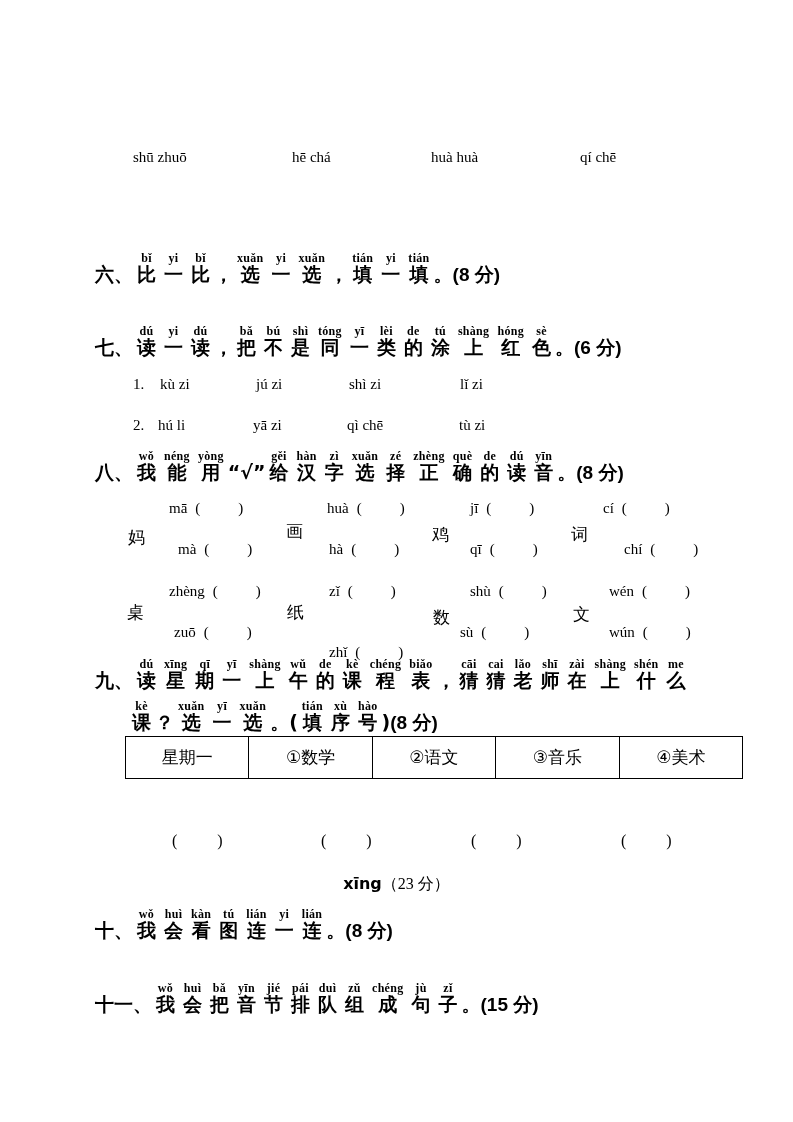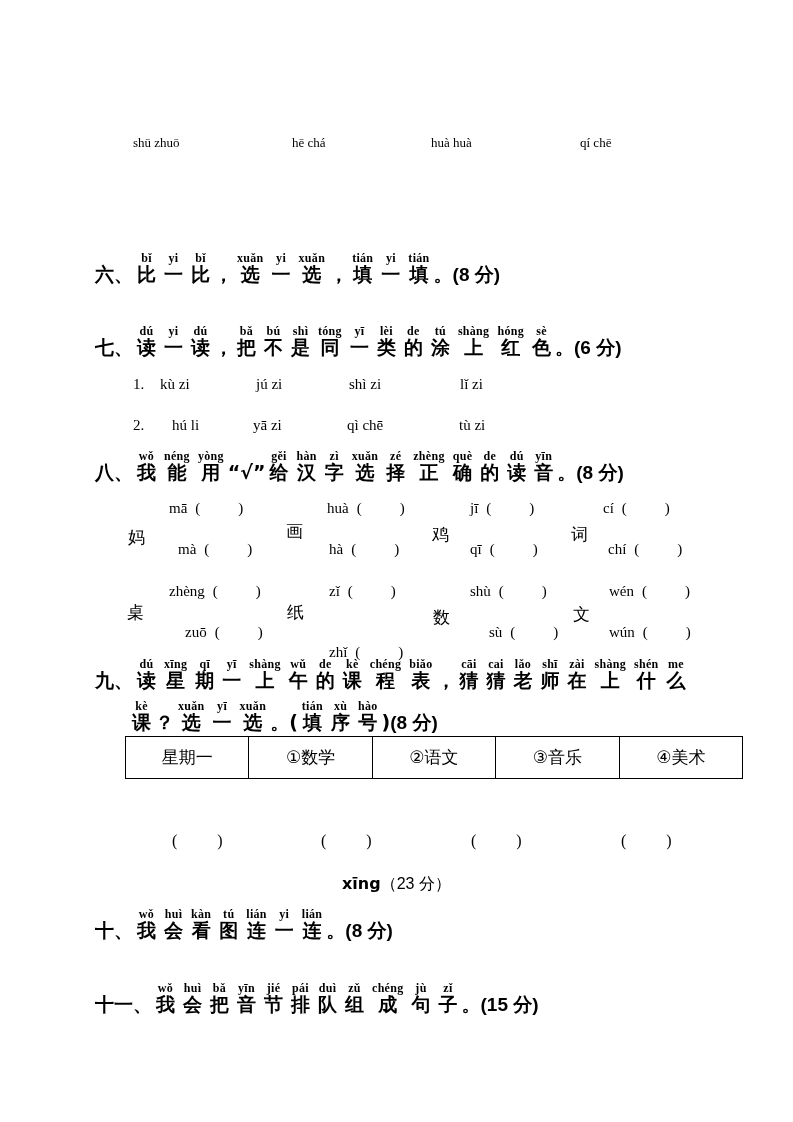--- a/index.html
+++ b/index.html
@@ -1,20 +1,20 @@
 <!DOCTYPE html>
 <html><head>
 <meta charset="utf-8">
 <style>
   html, body { margin: 0; padding: 0; background: #ffffff; }
   body { width: 793px; height: 1122px; position: relative; overflow: hidden; color: #000; }
   .abs { position: absolute; }
 
   
-  .pair { font-family: "Liberation Serif", serif; font-size: 13px; top: 135px; white-space: nowrap; }
+  .pair { font-family: "Liberation Serif", serif; font-size: 15px; top: 149px; white-space: nowrap; }
 
   
   .q { position: absolute; left: 95px; font-family: "DejaVu Sans", sans-serif; font-weight: bold; font-size: 19px; white-space: nowrap; line-height: 1; }
   .q .num { display: inline-block; }
   .q ruby { ruby-position: over; margin: 0 4px; }
   .q rt { font-family: "Liberation Serif", serif; font-size: 12px; font-weight: bold; letter-spacing: 0.3px; }
   .q .plain { display: inline-block; }
   .q .score { font-family: "Liberation Sans", sans-serif; font-weight: bold; }
 
   
@@ -28,21 +28,21 @@
   .choice .paren-close { margin-left: 38px; }
 
   
   .timetable { position: absolute; left: 125px; top: 736px; width: 618px; height: 43px; border-collapse: collapse; }
   .timetable td { border: 1.5px solid #000; text-align: center; font-family: "DejaVu Sans", sans-serif; font-size: 17px; width: 120px; height: 41px; padding: 0; }
 
   .answer-paren { position: absolute; top: 832px; font-family: "Liberation Serif", serif; font-size: 16px; white-space: nowrap; }
   .answer-paren .gap { display: inline-block; width: 40px; }
 
   .section-title { position: absolute; top: 874px; left: 0; width: 793px; text-align: center; font-family: "DejaVu Sans", sans-serif; font-weight: bold; font-size: 16px; }
-  .section-title .pts { font-family: Liberation Sans, sans-serif; font-weight: normal; }
+  .section-title .pts { font-family: Liberation Serif, serif; font-weight: normal; }
 </style>
 </head>
 <body>
 
 <div class="abs pair" style="left:133px">shū zhuō</div>
 <div class="abs pair" style="left:292px">hē chá</div>
 <div class="abs pair" style="left:431px">huà huà</div>
 <div class="abs pair" style="left:580px">qí chē</div>
 
 <div class="q" style="top:252px"><span class="num">六、</span><ruby><span>比</span><rt>bǐ</rt></ruby><ruby><span>一</span><rt>yi</rt></ruby><ruby><span>比</span><rt>bǐ</rt></ruby><span class="plain">，</span><ruby><span>选</span><rt>xuǎn</rt></ruby><ruby><span>一</span><rt>yi</rt></ruby><ruby><span>选</span><rt>xuǎn</rt></ruby><span class="plain">，</span><ruby><span>填</span><rt>tián</rt></ruby><ruby><span>一</span><rt>yi</rt></ruby><ruby><span>填</span><rt>tián</rt></ruby><span class="plain">。</span><span class="score">(8 分)</span></div>
@@ -50,21 +50,21 @@
 <div class="q" style="top:325px"><span class="num">七、</span><ruby><span>读</span><rt>dú</rt></ruby><ruby><span>一</span><rt>yi</rt></ruby><ruby><span>读</span><rt>dú</rt></ruby><span class="plain">，</span><ruby><span>把</span><rt>bǎ</rt></ruby><ruby><span>不</span><rt>bú</rt></ruby><ruby><span>是</span><rt>shì</rt></ruby><ruby><span>同</span><rt>tóng</rt></ruby><ruby><span>一</span><rt>yī</rt></ruby><ruby><span>类</span><rt>lèi</rt></ruby><ruby><span>的</span><rt>de</rt></ruby><ruby><span>涂</span><rt>tú</rt></ruby><ruby><span>上</span><rt>shàng</rt></ruby><ruby><span>红</span><rt>hóng</rt></ruby><ruby><span>色</span><rt>sè</rt></ruby><span class="plain">。</span><span class="score">(6 分)</span></div>
 <div class="item-line" style="top:376px; width:400px; height:20px">
   <span style="left:0">1.</span>
   <span style="left:27px">kù zi</span>
   <span style="left:123px">jú zi</span>
   <span style="left:216px">shì zi</span>
   <span style="left:327px">lǐ zi</span>
 </div>
 <div class="item-line" style="top:417px; width:400px; height:20px">
   <span style="left:0">2.</span>
-  <span style="left:39px">hú li</span>
+  <span style="left:25px">hú li</span>
   <span style="left:120px">yā zi</span>
   <span style="left:214px">qì chē</span>
   <span style="left:326px">tù zi</span>
 </div>
 
 <div class="q" style="top:450px"><span class="num">八、</span><ruby><span>我</span><rt>wǒ</rt></ruby><ruby><span>能</span><rt>néng</rt></ruby><ruby><span>用</span><rt>yòng</rt></ruby><span class="plain">“√”</span><ruby><span>给</span><rt>gěi</rt></ruby><ruby><span>汉</span><rt>hàn</rt></ruby><ruby><span>字</span><rt>zì</rt></ruby><ruby><span>选</span><rt>xuǎn</rt></ruby><ruby><span>择</span><rt>zé</rt></ruby><ruby><span>正</span><rt>zhèng</rt></ruby><ruby><span>确</span><rt>què</rt></ruby><ruby><span>的</span><rt>de</rt></ruby><ruby><span>读</span><rt>dú</rt></ruby><ruby><span>音</span><rt>yīn</rt></ruby><span class="plain">。</span><span class="score">(8 分)</span></div>
 
 <div class="hanzi" style="left:128px; top:526px">妈</div>
 <div class="choice" style="left:169px; top:500px"><span>mā</span><span class="paren-open">(</span><span class="paren-close">)</span></div>
 <div class="choice" style="left:178px; top:541px"><span>mà</span><span class="paren-open">(</span><span class="paren-close">)</span></div>
@@ -72,33 +72,33 @@
 <div class="hanzi" style="left:286px; top:520px">画</div>
 <div class="choice" style="left:327px; top:500px"><span>huà</span><span class="paren-open">(</span><span class="paren-close">)</span></div>
 <div class="choice" style="left:329px; top:541px"><span>hà</span><span class="paren-open">(</span><span class="paren-close">)</span></div>
 
 <div class="hanzi" style="left:432px; top:523px">鸡</div>
 <div class="choice" style="left:470px; top:500px"><span>jī</span><span class="paren-open">(</span><span class="paren-close">)</span></div>
 <div class="choice" style="left:470px; top:541px"><span>qī</span><span class="paren-open">(</span><span class="paren-close">)</span></div>
 
 <div class="hanzi" style="left:571px; top:523px">词</div>
 <div class="choice" style="left:603px; top:500px"><span>cí</span><span class="paren-open">(</span><span class="paren-close">)</span></div>
-<div class="choice" style="left:608px; top:541px"><span>chí</span><span class="paren-open">(</span><span class="paren-close">)</span></div>
+<div class="choice" style="left:624px; top:541px"><span>chí</span><span class="paren-open">(</span><span class="paren-close">)</span></div>
 
 <div class="hanzi" style="left:127px; top:601px">桌</div>
 <div class="choice" style="left:169px; top:583px"><span>zhèng</span><span class="paren-open">(</span><span class="paren-close">)</span></div>
-<div class="choice" style="left:185px; top:624px"><span>zuō</span><span class="paren-open">(</span><span class="paren-close">)</span></div>
+<div class="choice" style="left:174px; top:624px"><span>zuō</span><span class="paren-open">(</span><span class="paren-close">)</span></div>
 
 <div class="hanzi" style="left:287px; top:601px">纸</div>
 <div class="choice" style="left:329px; top:583px"><span>zǐ</span><span class="paren-open">(</span><span class="paren-close">)</span></div>
 <div class="choice" style="left:329px; top:644px"><span>zhǐ</span><span class="paren-open">(</span><span class="paren-close">)</span></div>
 
 <div class="hanzi" style="left:433px; top:606px">数</div>
 <div class="choice" style="left:470px; top:583px"><span>shù</span><span class="paren-open">(</span><span class="paren-close">)</span></div>
-<div class="choice" style="left:489px; top:624px"><span>sù</span><span class="paren-open">(</span><span class="paren-close">)</span></div>
+<div class="choice" style="left:460px; top:624px"><span>sù</span><span class="paren-open">(</span><span class="paren-close">)</span></div>
 
 <div class="hanzi" style="left:573px; top:603px">文</div>
 <div class="choice" style="left:609px; top:583px"><span>wén</span><span class="paren-open">(</span><span class="paren-close">)</span></div>
 <div class="choice" style="left:609px; top:624px"><span>wún</span><span class="paren-open">(</span><span class="paren-close">)</span></div>
 
 <div class="q" style="top:658px"><span class="num">九、</span><ruby><span>读</span><rt>dú</rt></ruby><ruby><span>星</span><rt>xīng</rt></ruby><ruby><span>期</span><rt>qī</rt></ruby><ruby><span>一</span><rt>yī</rt></ruby><ruby><span>上</span><rt>shàng</rt></ruby><ruby><span>午</span><rt>wǔ</rt></ruby><ruby><span>的</span><rt>de</rt></ruby><ruby><span>课</span><rt>kè</rt></ruby><ruby><span>程</span><rt>chéng</rt></ruby><ruby><span>表</span><rt>biǎo</rt></ruby><span class="plain">，</span><ruby><span>猜</span><rt>cāi</rt></ruby><ruby><span>猜</span><rt>cai</rt></ruby><ruby><span>老</span><rt>lǎo</rt></ruby><ruby><span>师</span><rt>shī</rt></ruby><ruby><span>在</span><rt>zài</rt></ruby><ruby><span>上</span><rt>shàng</rt></ruby><ruby><span>什</span><rt>shén</rt></ruby><ruby><span>么</span><rt>me</rt></ruby></div>
 <div class="q" style="top:700px; left:128px"><ruby><span>课</span><rt>kè</rt></ruby><span class="plain">？</span><ruby><span>选</span><rt>xuǎn</rt></ruby><ruby><span>一</span><rt>yī</rt></ruby><ruby><span>选</span><rt>xuǎn</rt></ruby><span class="plain">。(</span><ruby><span>填</span><rt>tián</rt></ruby><ruby><span>序</span><rt>xù</rt></ruby><ruby><span>号</span><rt>hào</rt></ruby><span class="plain">)</span><span class="score">(8 分)</span></div>
 
 <table class="timetable">
   <tbody>

